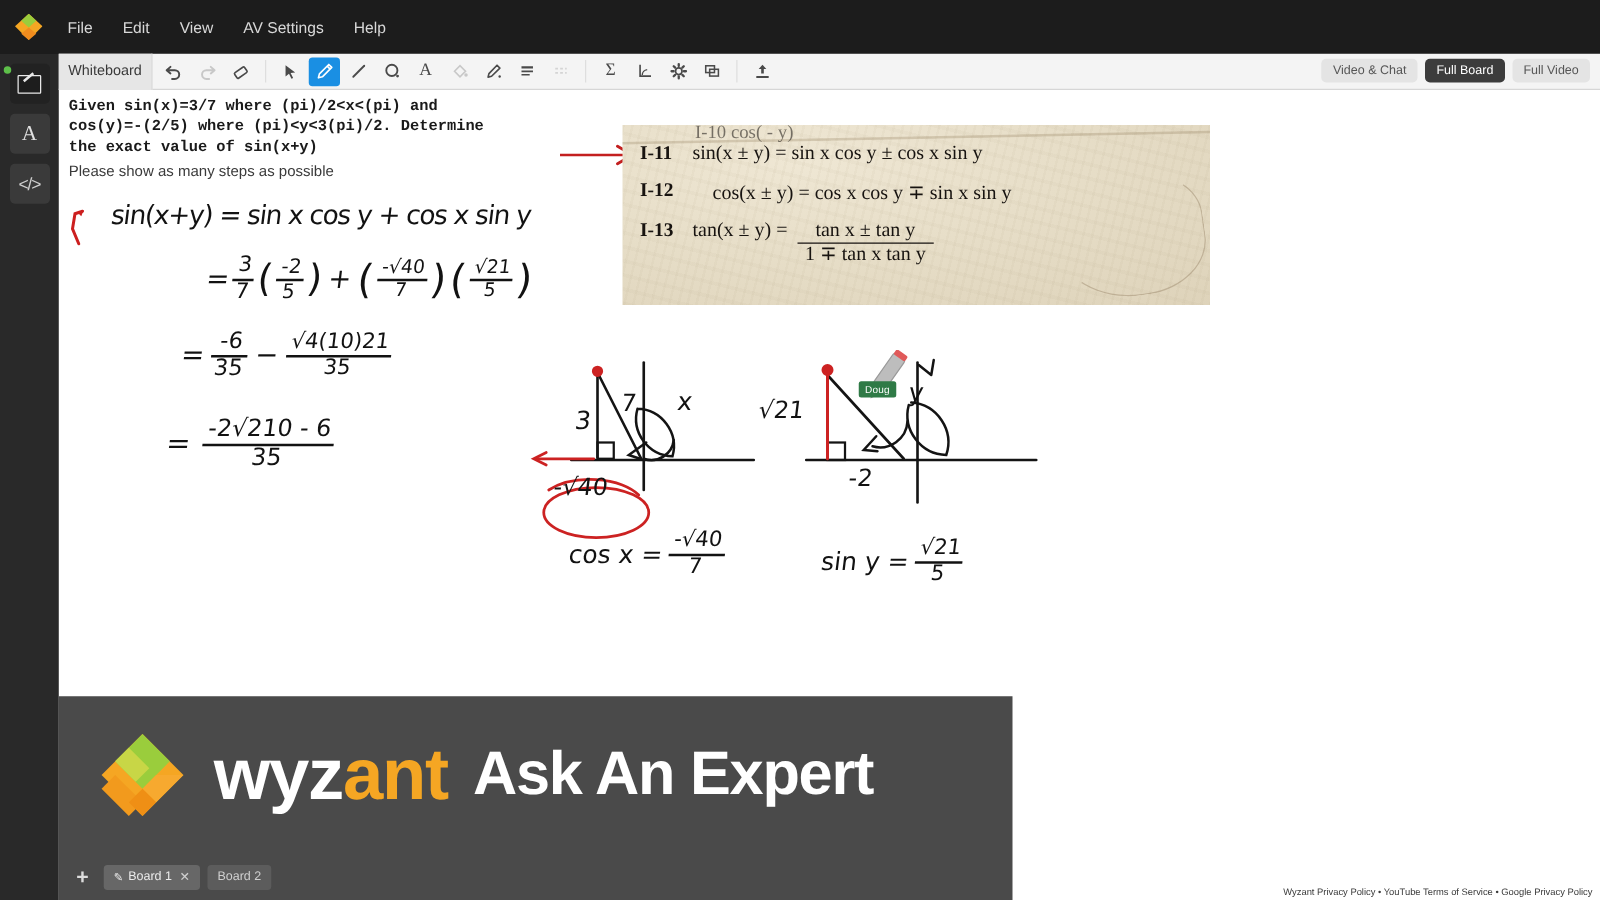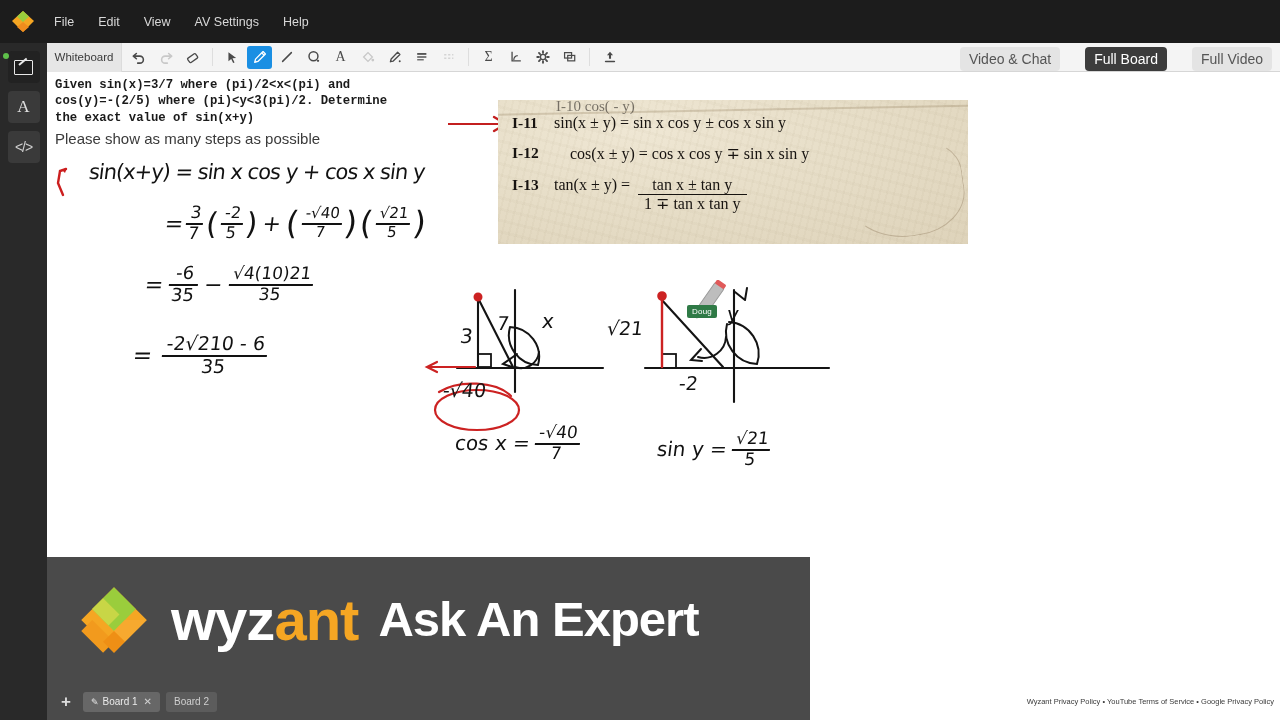--- a/index.html
+++ b/index.html
@@ -76,39 +76,39 @@
   }
   .tool.dim { color:#c8c8c8; }
   .tool.active { background:#1a8fe3; color:#fff; }
   .tool svg { display:block; }
 
   #view-btns {
     position:absolute; right:8px; top:4px;
     display:flex; align-items:center; gap:6px;
   }
   .view-btn {
-    font-size:14px; padding:4px 9px; border-radius:4px;
-    background:#e4e4e4; color:#555; cursor:pointer; white-space:nowrap;margin-left:19px;
+    font-size:10px; padding:4px 9px; border-radius:4px;
+    background:#e4e4e4; color:#555; cursor:pointer; white-space:nowrap;
   }
   .view-btn.active { background:#3c3c3c; color:#fff; }
 
   
   #canvas {
     position:absolute; left:47px; top:72px; width:1233px; height:648px;
     background:#ffffff; overflow:hidden;
   }
 
   
   #problem-text {
     position:absolute; left:8px; top:5px; width:345px;
     font-size:12.3px; font-weight:bold; color:#1a1a1a; line-height:1.33;font-family:Liberation Mono, monospace;
   }
   #problem-sub {
     position:absolute; left:8px; top:58px; width:345px;
-    font-size:15px; font-weight:normal; color:#3a3a3a;
+    font-size:12px; font-weight:normal; color:#3a3a3a;
   }
 
   
   #formula-photo {
     position:absolute; left:451px; top:28px; width:470px; height:144px;
     background:
       radial-gradient(ellipse at 30% 20%, #efe7d4 0%, #e7dec8 45%, #ded3ba 100%);
     overflow:hidden;
   }
   #formula-photo .noise {
@@ -201,21 +201,21 @@
     display:flex; align-items:center; gap:4px;
     height:20px; padding:0 8px; border-radius:3px;
     background:rgba(255,255,255,.10); color:#cfcfcf; font-size:10px;
     cursor:pointer; white-space:nowrap;
   }
   .board-tab.active { background:rgba(255,255,255,.16); color:#eaeaea; }
   .board-tab .pen { font-size:9px; }
   .board-tab .closex { font-size:10px; opacity:.8; margin-left:2px; }
 
   #footer-legal {
-    position:absolute; right:6px; bottom:14px;
+    position:absolute; right:6px; bottom:2px;
     font-size:7.5px; color:#3a3a3a; white-space:nowrap;
   }
 </style>
 </head>
 <body>
 
 <div id="menubar">
   <div id="brand-logo">
     <div class="logo-d">
       <svg viewBox="0 0 22 21" width="22" height="21">

